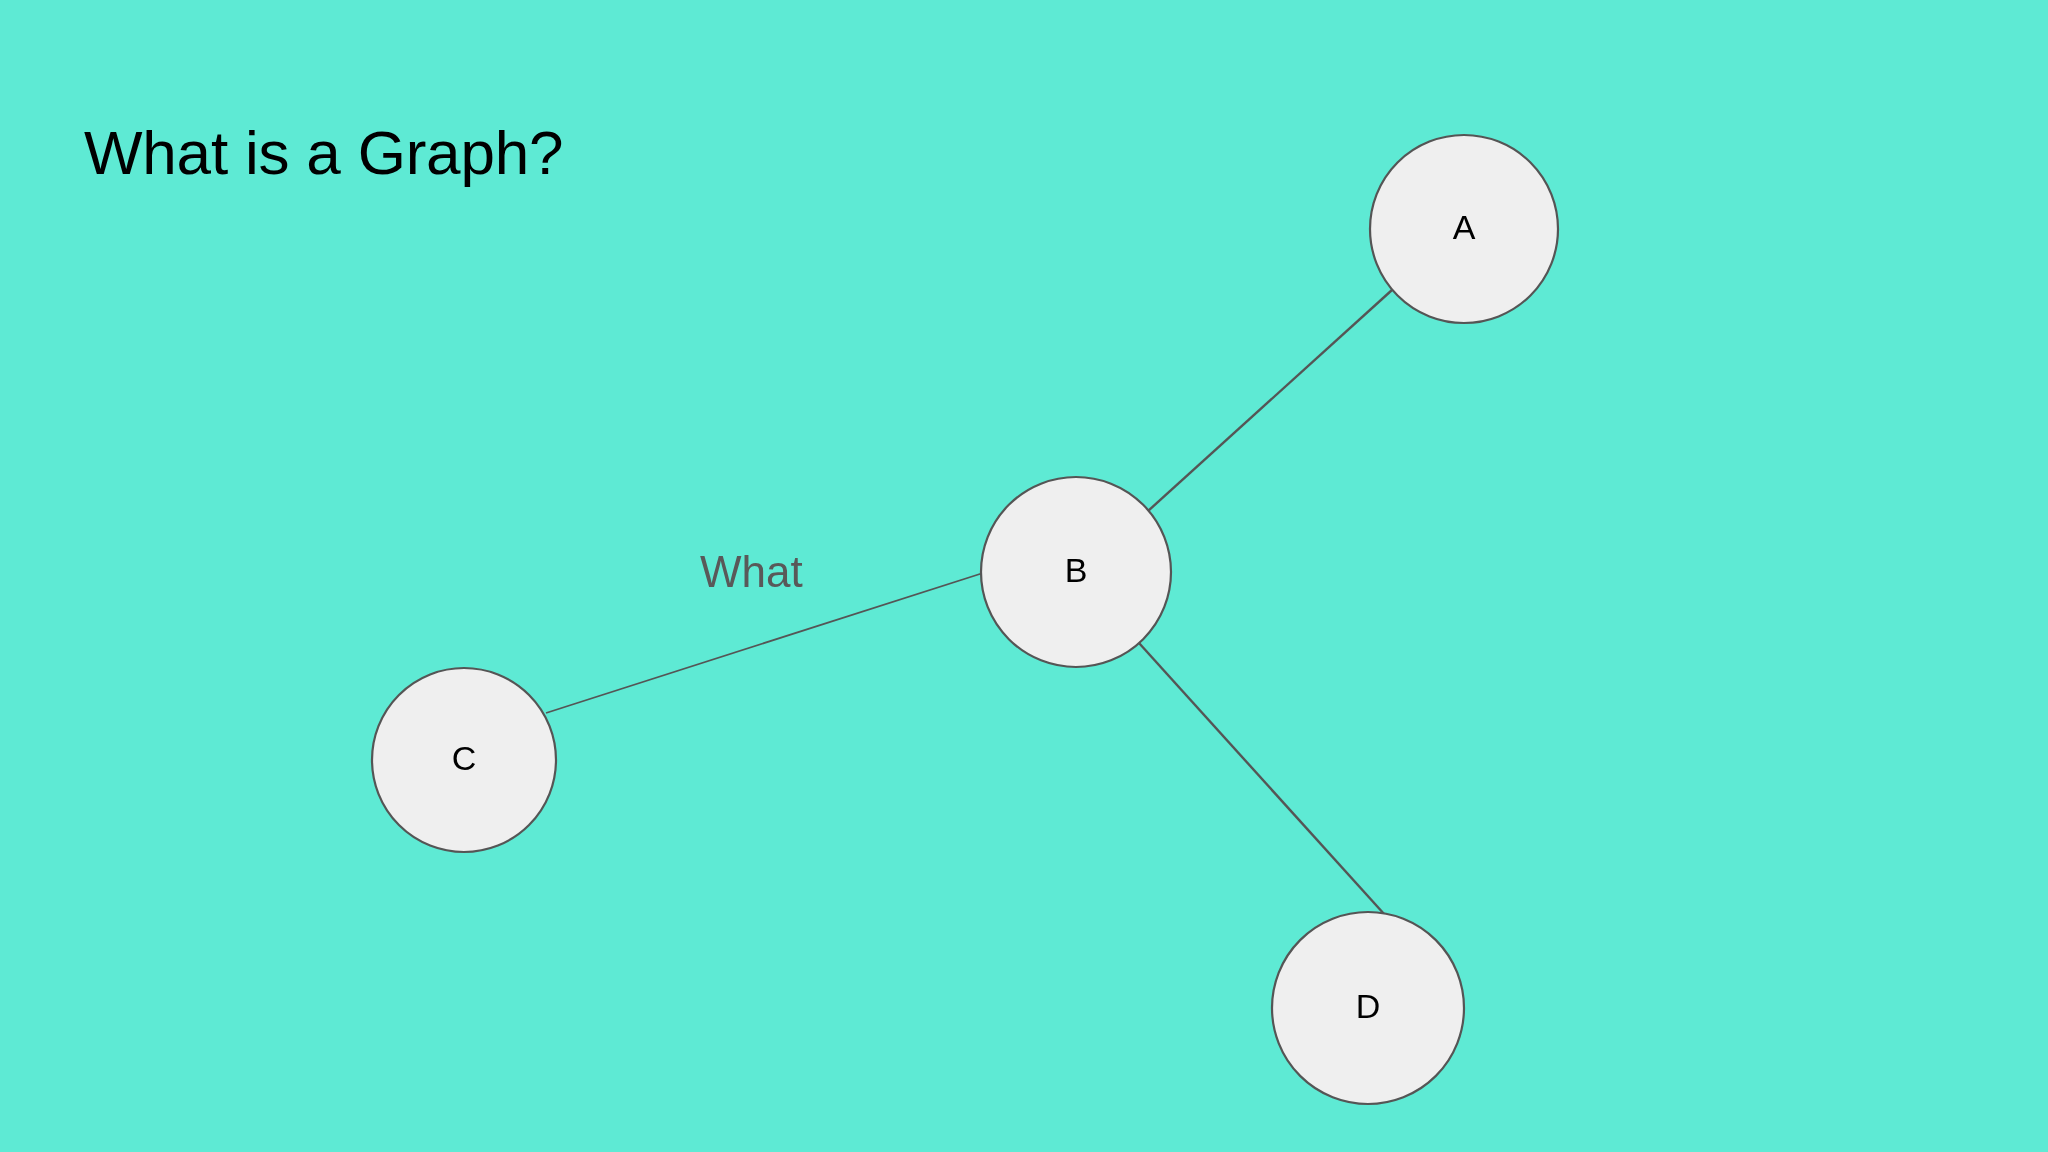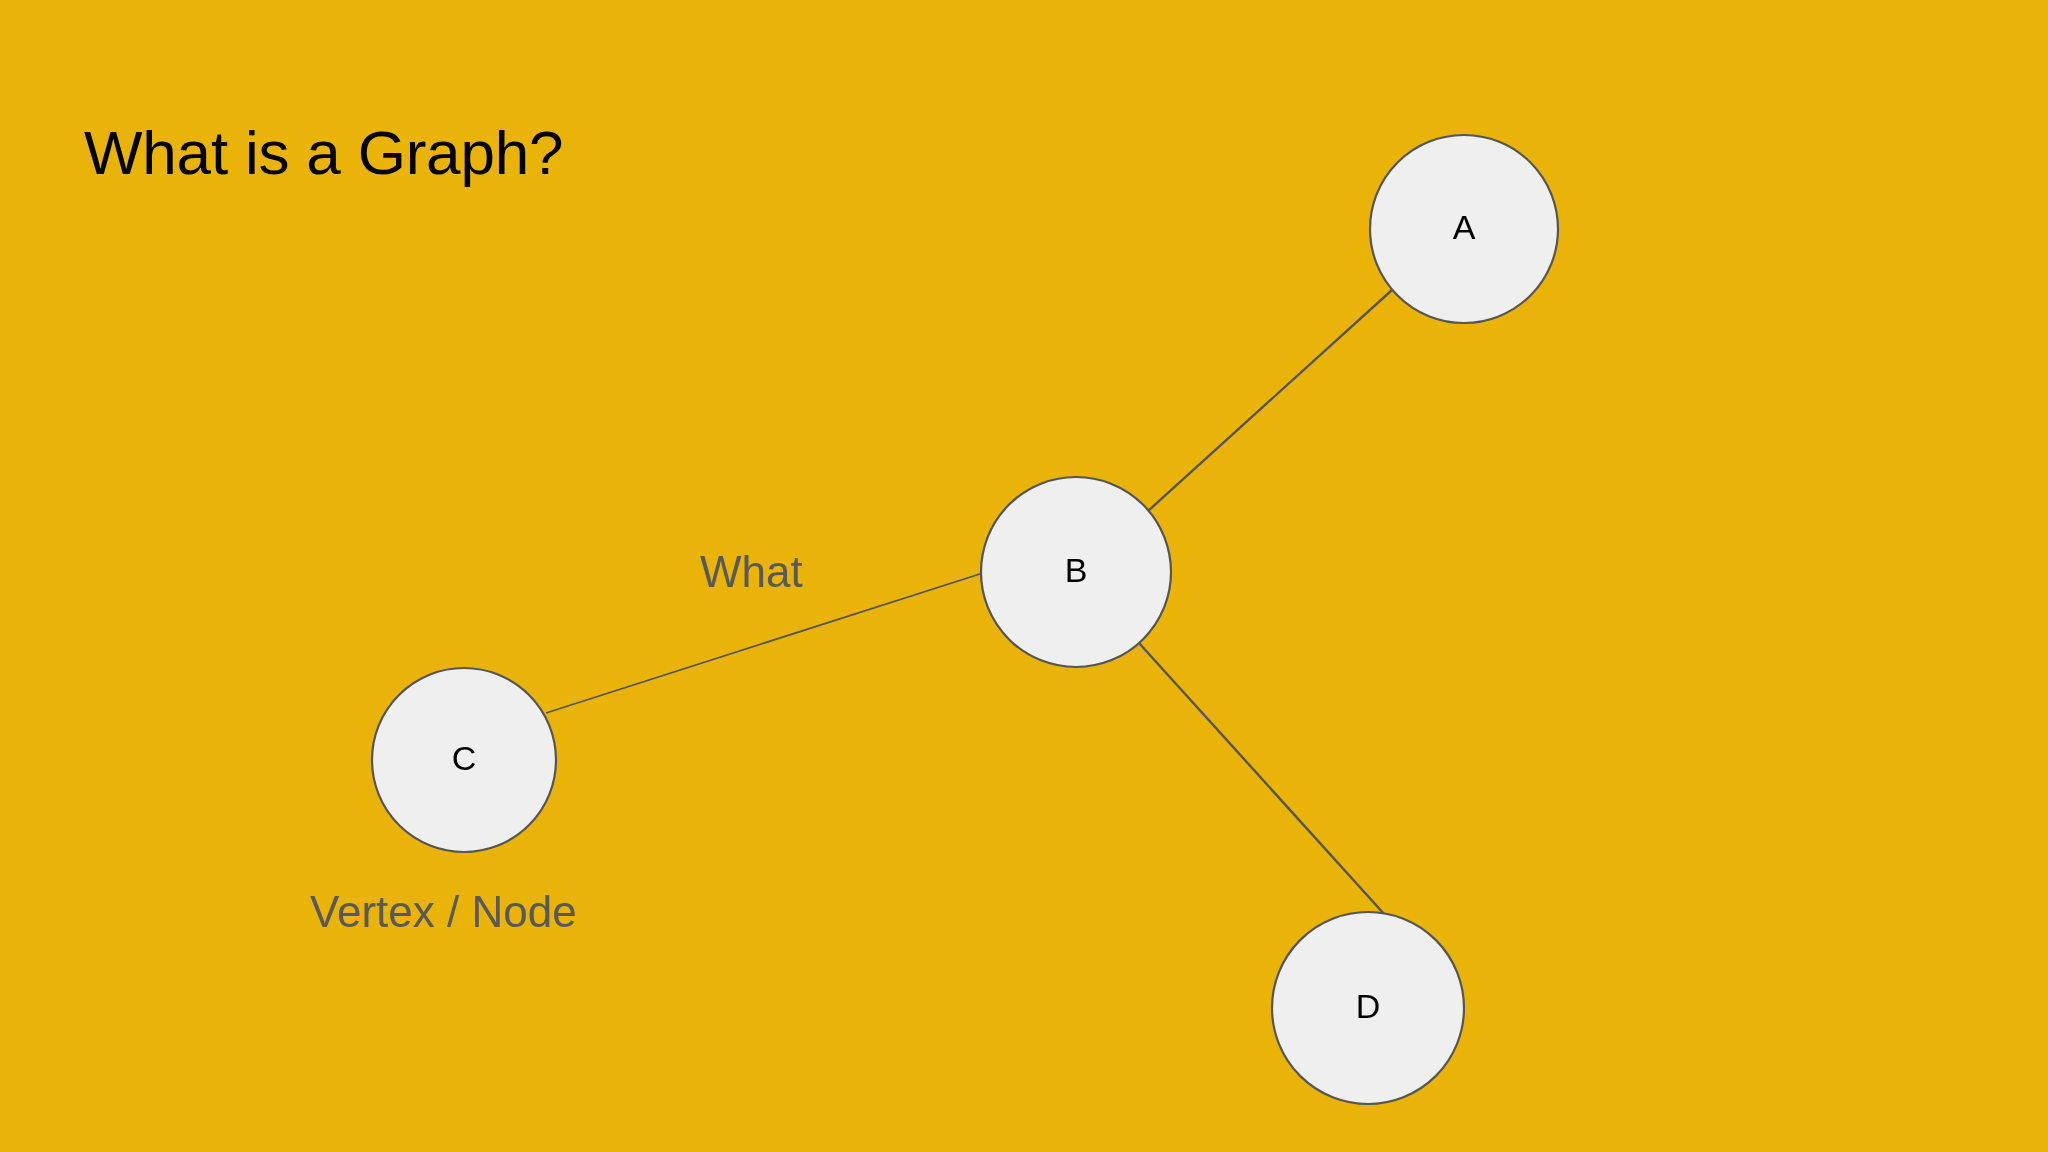--- a/index.html
+++ b/index.html
@@ -8,21 +8,21 @@
     background: #ffffff;
   }
   body {
     font-family: "Liberation Sans", sans-serif;
     -webkit-font-smoothing: antialiased;
   }
   #slide {
     position: relative;
     width: 2048px;
     height: 1152px;
-    background: #eab308;
+    background: #5eead4;
     overflow: hidden;
   }
   #slide-title {
     position: absolute;
     left: 84px;
     top: 122px;
     font-size: 62px;
     line-height: 1.0;
     color: #000000;
     font-weight: 400;
@@ -100,15 +100,14 @@
       </g>
       <g>
         <circle class="graph-node-circle" cx="1368" cy="1008" r="96"></circle>
         <text class="graph-node-label" x="1368" y="1009">D</text>
       </g>
     </g>
   </svg>
 
   <div class="annotation-label" id="label-edge" style="left: 700px; top: 550px;">What</div>
 
-  <div class="annotation-label" id="label-vertex-node" style="left: 310px; top: 890px;">Vertex / Node</div>
 
 </div>
 
 </body></html>

